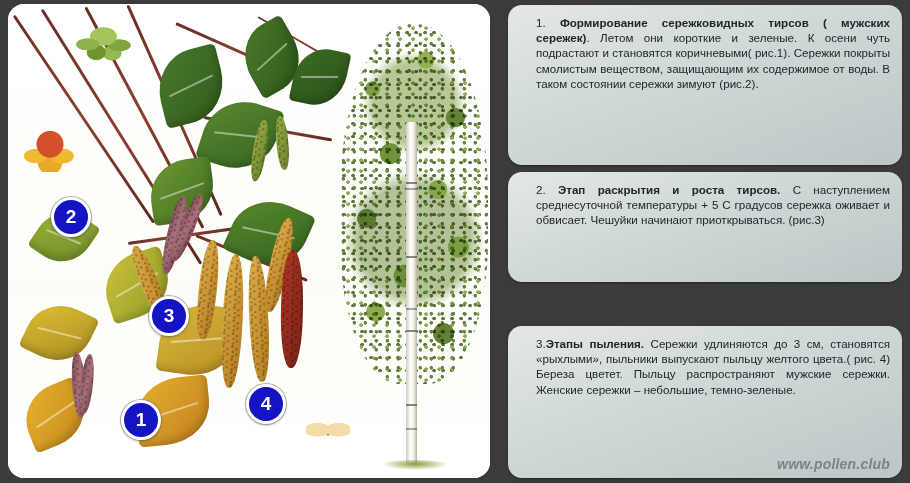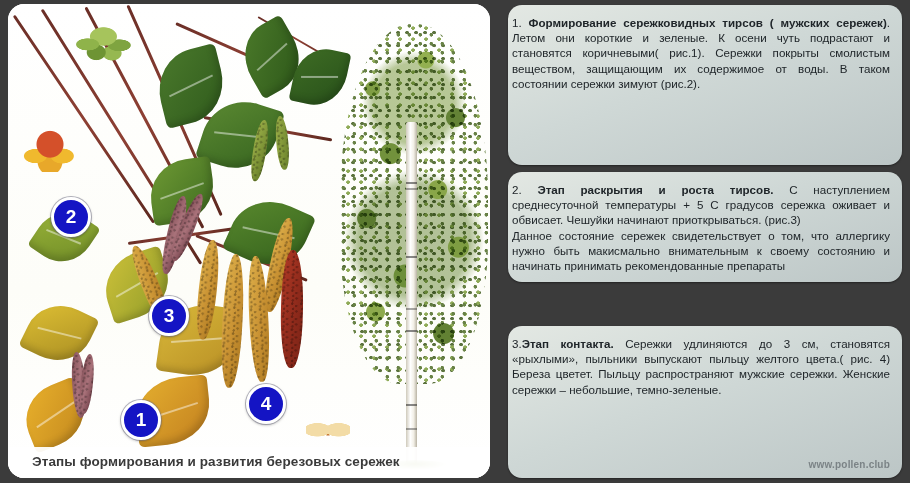--- a/index.html
+++ b/index.html
@@ -169,36 +169,37 @@
     width: 410px; height: 483px;
   }
   .info-panel {
     position:absolute;
     left: 8px;
     width: 394px;
     box-sizing:border-box;
     border-radius: 14px;
     background: linear-gradient(160deg,#e3e8e3 0%,#cfd8d6 45%,#bcc6c6 100%);
     box-shadow: 0 1px 2px rgba(0,0,0,.4);
-    padding: 10px 12px 10px 4px;
+    padding: 10px 12px 10px 28px;
     color: #20262a;
     font-size: 11.6px;
     line-height: 15.2px;
     text-align: justify;
   }
   .info-panel p { margin: 0; }
   .info-panel b { font-weight: bold; }
   #panel-1 { top: 5px;   height: 160px; }
   #panel-2 { top: 172px; height: 110px; }
   #panel-3 { top: 326px; height: 152px; }
 
   .watermark {
     position:absolute;
     right: 12px; bottom: 6px;
-    font-size: 10px;
+    font-size: 14px;
+    font-style: italic;
     font-weight: bold;
     color: #7b8386;
     letter-spacing: .2px;
   }
 </style>
 </head>
 <body>
 
 <div class="illus-panel">
   <div class="illus-canvas">
@@ -293,33 +294,31 @@
       <div class="tree-crown speckle"></div>
       <div class="tree-trunk"></div>
       <div class="tree-base"></div>
     </div>
 
     <div class="badge" style="left:113px;top:396px;">1</div>
     <div class="badge" style="left:43px;top:193px;">2</div>
     <div class="badge" style="left:141px;top:292px;">3</div>
     <div class="badge" style="left:238px;top:380px;">4</div>
 
-    <div class="caption-bar">Этапы формирования и развития березовых сережек</div>
   </div>
 </div>
 
 <div class="text-col">
 
   <div class="info-panel" id="panel-1">
     <p><span>1. </span><b>Формирование сережковидных тирсов ( мужских сережек)</b><span>. Летом они короткие и зеленые. К осени чуть подрастают и становятся коричневыми( рис.1). Сережки покрыты смолистым веществом, защищающим их содержимое от воды. В таком состоянии сережки  зимуют (рис.2).</span></p>
   </div>
 
   <div class="info-panel" id="panel-2">
     <p><span>2. </span><b>Этап раскрытия и роста тирсов.</b><span> С наступлением среднесуточной температуры + 5 С градусов сережка оживает и обвисает. Чешуйки начинают приоткрываться. (рис.3)</span></p>
-    <p> Данное состояние сережек свидетельствует о том, что аллергику нужно быть макисмально внимательным к своему состоянию и начинать принимать рекомендованные препараты</p>
   </div>
 
   <div class="info-panel" id="panel-3">
-    <p><span>3.</span><b>Этап контакта.</b><span> Сережки удлиняются до 3 см, становятся «рыхлыми», пыльники выпускают пыльцу желтого цвета.( рис. 4) Береза цветет. Пыльцу распространяют мужские сережки. Женские сережки – небольшие, темно-зеленые.</span></p>
+    <p><span>3.</span><b>Этапы пыления.</b><span> Сережки удлиняются до 3 см, становятся «рыхлыми», пыльники выпускают пыльцу желтого цвета.( рис. 4) Береза цветет. Пыльцу распространяют мужские сережки. Женские сережки – небольшие, темно-зеленые.</span></p>
     <div class="watermark">www.pollen.club</div>
   </div>
 
 </div>
 
 </body></html>

